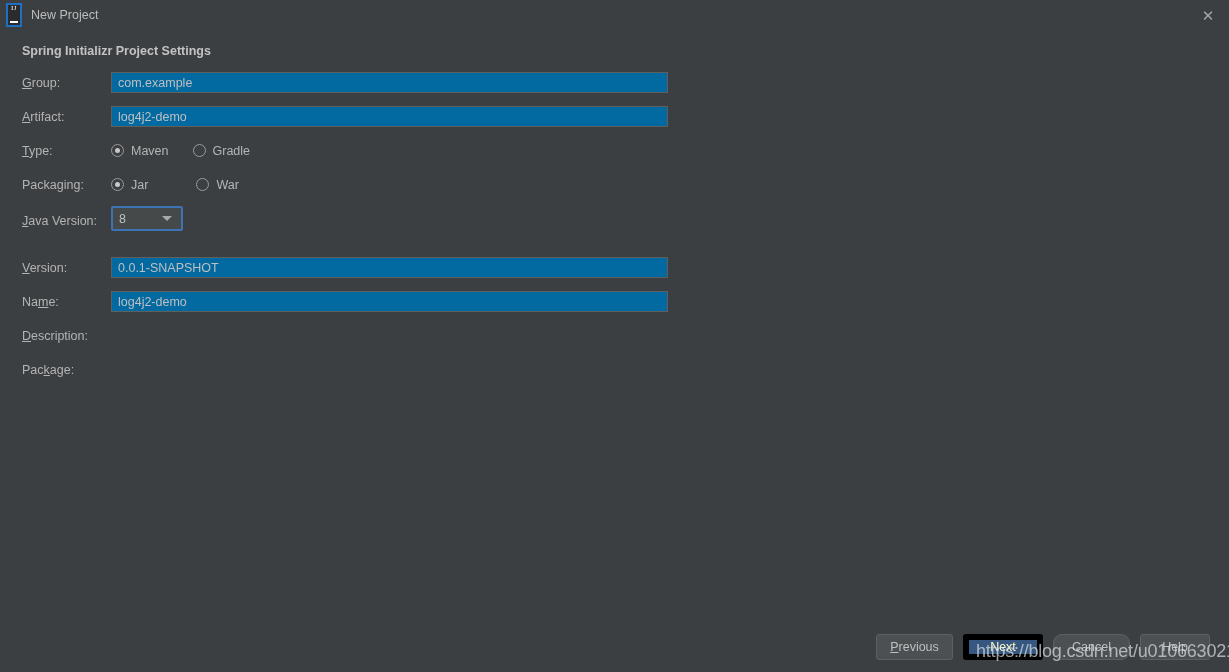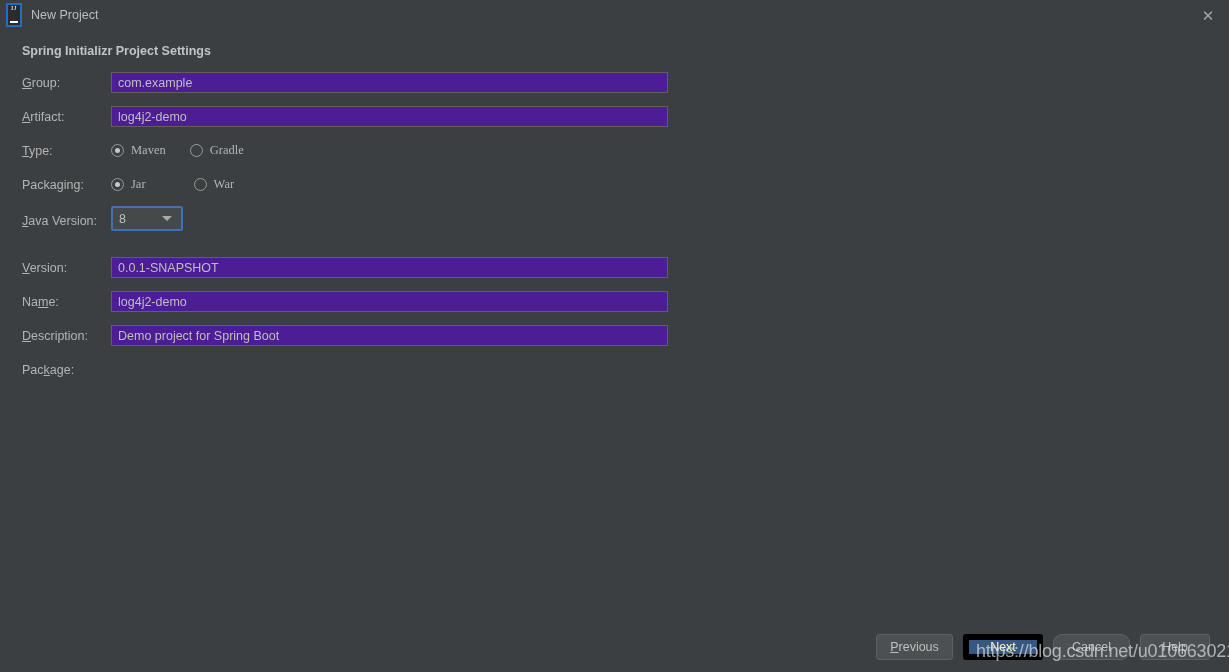--- a/index.html
+++ b/index.html
@@ -114,40 +114,39 @@
     white-space: nowrap;
   }
   .mn { text-decoration: underline; }
 
   .txtfield {
     position: absolute;
     left: 111px;
     width: 557px;
     height: 21px;
     box-sizing: border-box;
-    background: #4c1d95;
+    background: #0369a1;
     border: 1px solid #5e6060;
     color: #bfbfbf;
     font-family: "Liberation Sans", sans-serif;
     font-size: 12.5px;
     padding: 0 6px;
     line-height: 19px;
     outline: none;
     top: 0;
   }
 
   
   .radios {
     position: absolute;
     left: 111px;
     top: 0;
     height: 21px;
     display: flex;
     align-items: center;
-    font-family: Liberation Serif, serif;
   }
   .radio-item {
     display: flex;
     align-items: center;
     margin-right: 24px;
     cursor: pointer;
     user-select: none;
   }
   .radio-mark {
     width: 13px;
@@ -326,21 +325,20 @@
       <input class="txtfield" type="text" value="0.0.1-SNAPSHOT" style="">
     </div>
 
     <div class="row">
       <div class="lbl">Na<span class="mn">m</span>e:</div>
       <input class="txtfield" type="text" value="log4j2-demo" style="">
     </div>
 
     <div class="row">
       <div class="lbl"><span class="mn">D</span>escription:</div>
-      <input class="txtfield" type="text" value="Demo project for Spring Boot" style="">
     </div>
 
     <div class="row">
       <div class="lbl">Pac<span class="mn">k</span>age:</div>
     </div>
 
   </div>
 </div>
 
 <div class="buttons">

